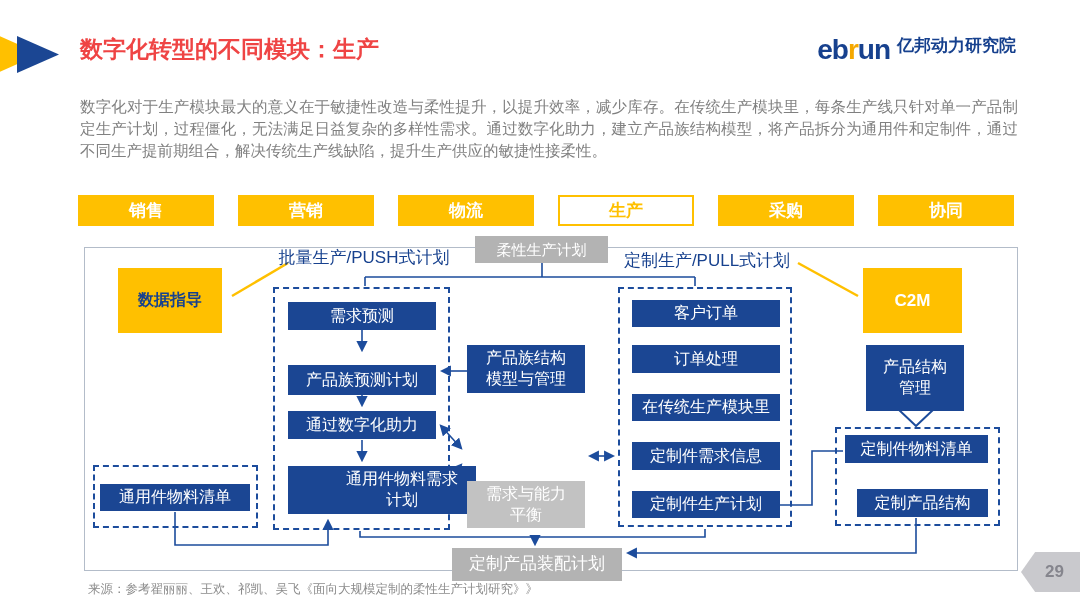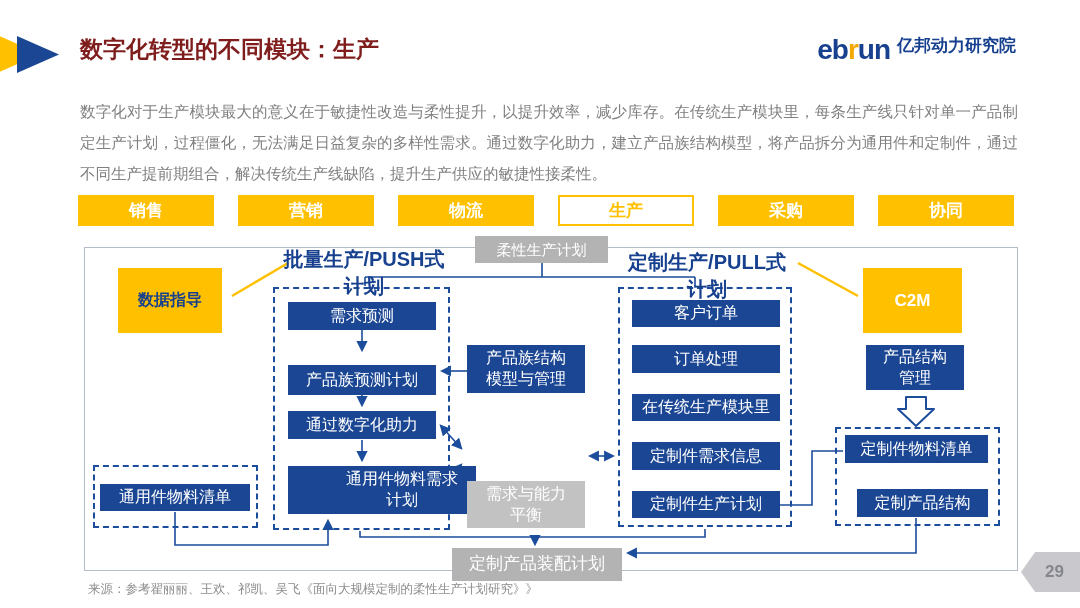--- a/index.html
+++ b/index.html
@@ -4,47 +4,47 @@
 <style>
   html,body{margin:0;padding:0;background:#e9e9e9;}
   .slide{position:relative;width:1080px;height:608px;background:#ffffff;overflow:hidden;
          font-family:"Liberation Sans",sans-serif;margin:0 auto;}
   
   .chev{position:absolute;}
   .chev-yellow{left:-14px;top:30px;width:54px;height:48px;background:#FFC000;
         clip-path:polygon(0 0,100% 50%,0 100%);}
   .chev-navy{left:17px;top:36px;width:42px;height:37px;background:#1B4693;
         clip-path:polygon(0 0,100% 50%,0 100%);}
-  .title{position:absolute;left:80px;top:34px;font-size:23px;font-weight:bold;color:#7f1d1d;}
+  .title{position:absolute;left:80px;top:34px;font-size:23px;font-weight:bold;color:#ef4444;}
   .logo{position:absolute;right:64px;top:34px;display:flex;align-items:flex-start;}
   .logo .latin{font-size:28px;font-weight:bold;color:#17418E;letter-spacing:-1px;}
   .logo .latin .r{color:#F5A800;}
   .logo .cn{font-size:17px;font-weight:bold;color:#17418E;margin-left:7px;}
   
-  .intro{position:absolute;left:80px;top:96px;width:938px;font-size:15.5px;line-height:31px;
+  .intro{position:absolute;left:80px;top:96px;width:938px;font-size:15.5px;line-height:22px;
          color:#808080;text-align:justify;}
   
   .tab{position:absolute;top:195px;width:136px;height:31px;background:#FFC000;color:#ffffff;
        font-size:17px;font-weight:bold;display:flex;align-items:center;justify-content:center;
        box-sizing:border-box;cursor:pointer;}
   .tab.active{background:#ffffff;color:#FFC000;border:2px solid #FFC000;}
   
   .frame{position:absolute;left:84px;top:247px;width:932px;height:322px;
          border:1px solid #B3BCC9;background:#ffffff;z-index:1;}
   svg.wires{position:absolute;left:0;top:0;z-index:2;pointer-events:none;}
   .gbox{position:absolute;background:#B3B3B3;color:#ffffff;display:flex;align-items:center;
         justify-content:center;font-size:16px;text-align:center;white-space:pre-line;
         line-height:1.3;z-index:3;font-weight:500;}
   .nbox{position:absolute;background:#1B4693;color:#ffffff;display:flex;align-items:center;
         justify-content:center;font-size:16px;text-align:center;white-space:pre-line;
         line-height:1.3;z-index:3;font-weight:500;}
   .ybox{position:absolute;background:#FFC000;display:flex;align-items:center;justify-content:center;
         font-size:16px;font-weight:bold;text-align:center;z-index:3;}
   .dash{position:absolute;border:2px dashed #1C4C9C;box-sizing:border-box;z-index:2;}
-  .flowlabel{position:absolute;font-size:20px;font-weight:bold;color:#17418E;z-index:3;
+  .flowlabel{position:absolute;font-size:17px;font-weight:normal;color:#17418E;z-index:3;
         width:176px;text-align:center;}
   
   .source{position:absolute;left:88px;top:581px;font-size:12.5px;color:#8C8C8C;z-index:4;}
   .pagebadge{position:absolute;left:1021px;top:552px;width:59px;height:40px;background:#C9C9CD;
         clip-path:polygon(24% 0,100% 0,100% 100%,24% 100%,0 50%);display:flex;align-items:center;
         justify-content:center;color:#85858D;font-size:17px;font-weight:bold;z-index:4;
         padding-left:8px;box-sizing:border-box;}
 </style>
 </head>
 <body>
@@ -124,21 +124,21 @@
   <div class="gbox" style="left:467px;top:433px;width:118px;height:47px;background:#C2C2C2;margin-top:48px;">需求与能力
 平衡</div>
 
   <div class="dash" style="left:618px;top:287px;width:174px;height:240px;"></div>
   <div class="nbox" style="left:632px;top:300px;width:148px;height:27px;">客户订单</div>
   <div class="nbox" style="left:632px;top:345px;width:148px;height:28px;">订单处理</div>
   <div class="nbox" style="left:632px;top:394px;width:148px;height:27px;">在传统生产模块里</div>
   <div class="nbox" style="left:632px;top:442px;width:148px;height:28px;">定制件需求信息</div>
   <div class="nbox" style="left:632px;top:491px;width:148px;height:27px;">定制件生产计划</div>
 
-  <div class="nbox" style="left:866px;top:345px;width:98px;height:45px;">产品结构
+  <div class="nbox" style="left:866px;top:345px;width:98px;height:66px;">产品结构
 管理</div>
   <div class="dash" style="left:835px;top:427px;width:165px;height:99px;"></div>
   <div class="nbox" style="left:845px;top:435px;width:143px;height:28px;">定制件物料清单</div>
   <div class="nbox" style="left:857px;top:489px;width:131px;height:28px;">定制产品结构</div>
 
   <div class="dash" style="left:93px;top:465px;width:165px;height:63px;"></div>
   <div class="nbox" style="left:100px;top:484px;width:150px;height:27px;">通用件物料清单</div>
 
   <div class="gbox" style="left:452px;top:548px;width:170px;height:33px;font-size:17px;">定制产品装配计划</div>
 

